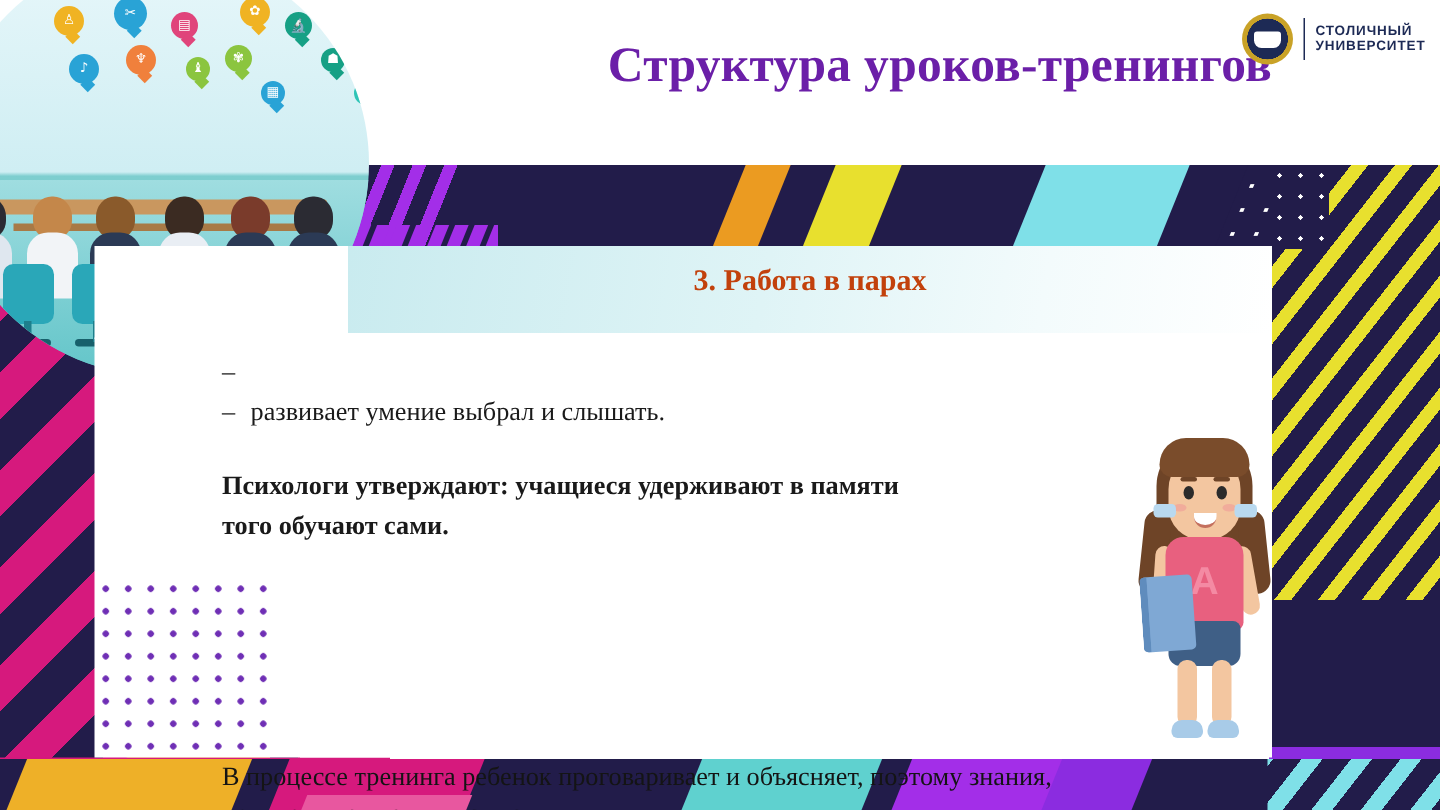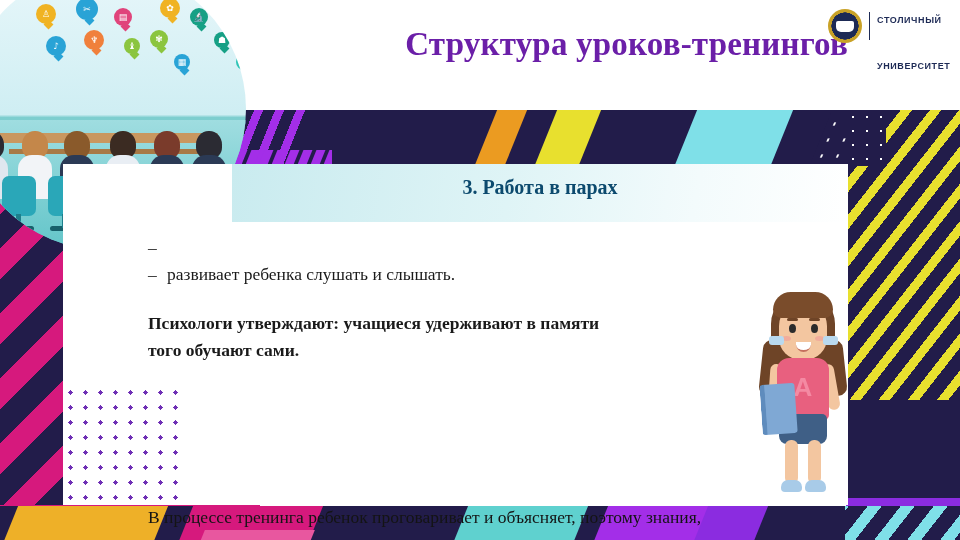--- a/index.html
+++ b/index.html
@@ -99,26 +99,26 @@
     font-family:"Liberation Serif",serif;}
   .logo{position:absolute;left:828px;top:6px;width:128px;height:40px;display:flex;align-items:center;gap:7px;}
   .logo .emblem{width:34px;height:34px;border-radius:50%;
      background:radial-gradient(circle at 50% 50%,#1d2a55 0 56%,#c9a227 57% 78%,#1d2a55 79% 100%);
      position:relative;flex:0 0 auto;}
   .logo .emblem::after{content:"";position:absolute;left:8px;top:12px;width:18px;height:11px;
      background:#ffffff;border-radius:2px 2px 5px 5px;}
   .logo .divider{width:1px;height:28px;background:#1d2a55;flex:0 0 auto;}
   .logo .ltext{display:flex;flex-direction:column;line-height:1.08;}
   .logo .l1,.logo .l2{color:#1d2a55;font-weight:bold;font-size:9px;letter-spacing:.6px;
-     font-family:"Liberation Sans",sans-serif;margin-top:36px;}
+     font-family:"Liberation Sans",sans-serif;}
   .logo .l3{color:#c9a227;font-size:5px;letter-spacing:.4px;font-family:"Liberation Sans",sans-serif;}
 
   
   .subtitle{position:absolute;left:232px;top:176px;width:616px;text-align:center;
-    font-size:20px;font-weight:bold;color:#0c4a6e;}
+    font-size:20px;font-weight:bold;color:#c2410c;}
   .body-text{position:absolute;left:148px;top:234px;width:600px;color:#1a1a1a;font-size:17.5px;line-height:27px;}
   .bullets{list-style:none;margin:0;padding:0;}
   .bullets li{display:flex;gap:10px;}
   .bullets .dash{width:9px;flex:0 0 auto;}
   .para{margin-top:22px;}
   .b{font-weight:bold;}
   .overflow-text{position:absolute;left:148px;top:505px;width:640px;color:#141414;
     font-size:17.5px;line-height:25px;}
 
   
@@ -274,21 +274,21 @@
 
   <div class="subtitle">3. Работа в парах</div>
 
   <div class="body-text">
     <ul class="bullets">
       <li>
         <span class="dash">–</span>
       </li>
       <li>
         <span class="dash">–</span>
-        <span>развивает ребенка слушать и слышать.</span>
+        <span>развивает умение выбрал и слышать.</span>
       </li>
     </ul>
     <div class="para">
       <div class="b">Психологи утверждают: учащиеся удерживают в памяти</div>
       <div class="b">того обучают сами.</div>
     </div>
   </div>
 
   <div class="overflow-text">В процессе тренинга ребенок проговаривает и объясняет, поэтому знания, полученные учащимися на</div>
 

